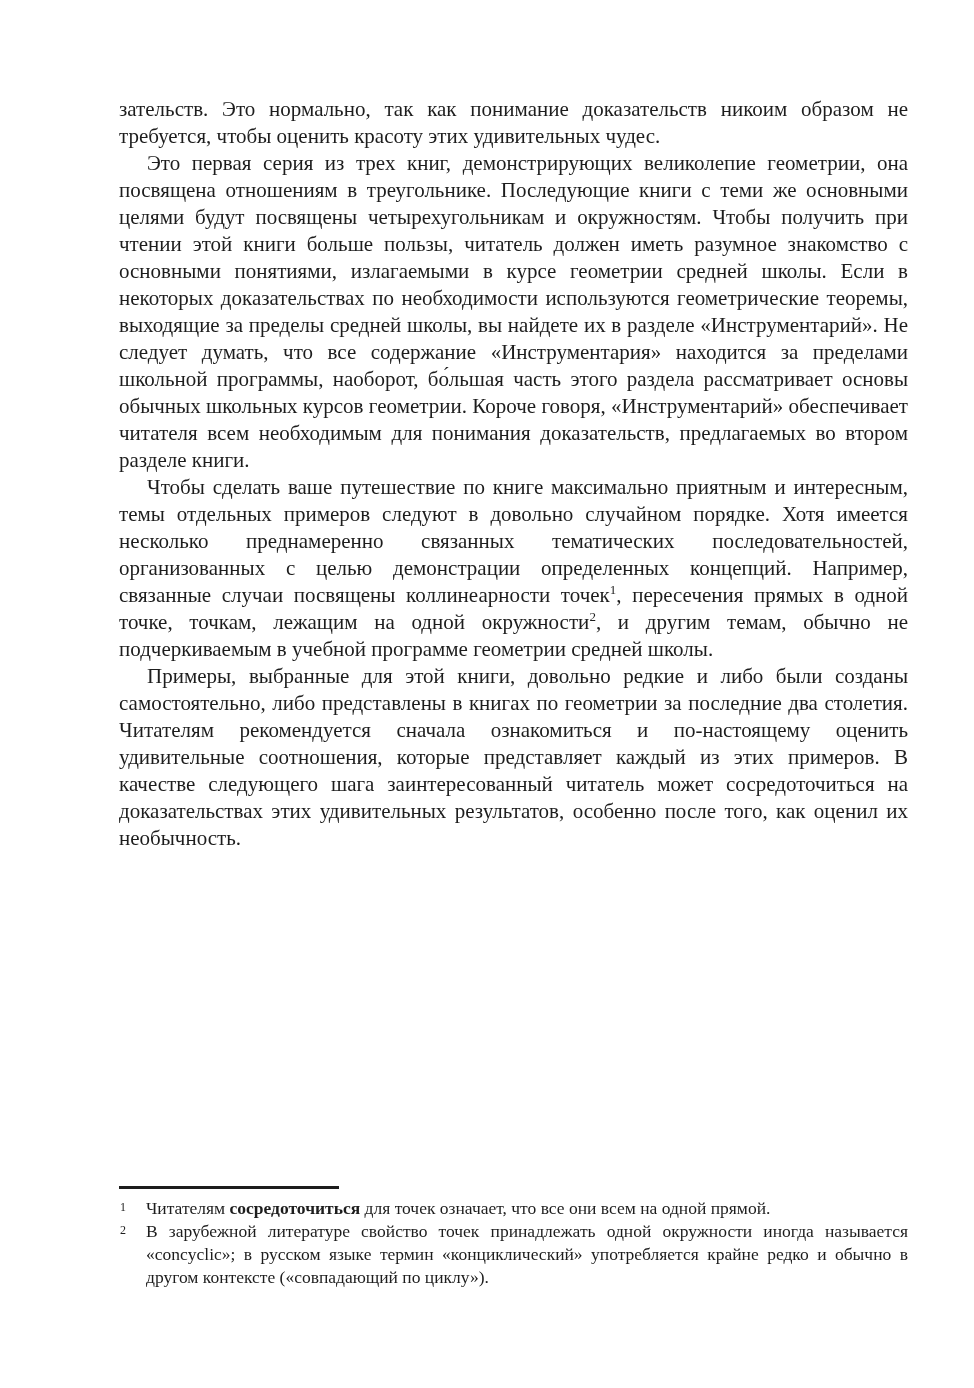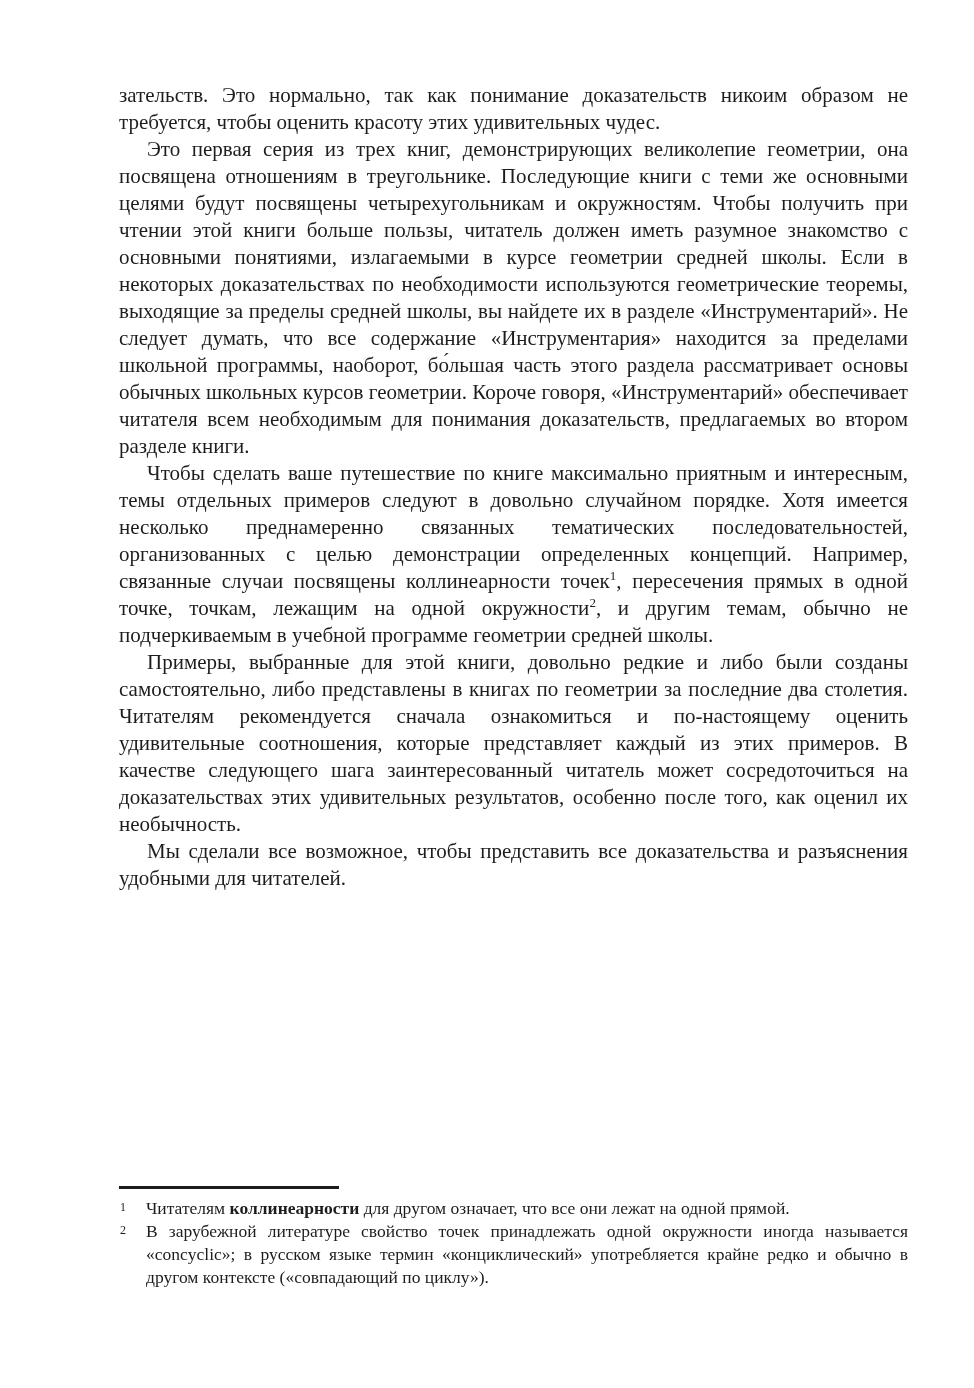--- a/index.html
+++ b/index.html
@@ -7,21 +7,21 @@
     width: 974px;
     height: 1388px;
     position: relative;
     background: #ffffff;
     font-family: "Liberation Serif", "DejaVu Serif", serif;
     color: #1d1d1d;
   }
   .page-text {
     position: absolute;
     left: 119px;
-    top: 82px;
+    top: 96px;
     width: 789px;
     font-size: 21px;
     line-height: 27px;
     text-align: justify;
   }
   .para { margin: 0; text-indent: 28px; }
   .para.continuation { text-indent: 0; }
   .seg-italic { }
   .fn-ref {
     font-size: 13px;
@@ -60,21 +60,20 @@
 
 <div class="page-text">
   <p class="para continuation"><span>зательств. Это нормально, так как понимание доказательств никоим образом не требуется, чтобы оценить красоту этих удивительных чудес.</span></p>
 
   <p class="para"><span>Это первая серия из трех книг, демонстрирующих великолепие геометрии, она посвящена отношениям в треугольнике. Последующие книги с теми же основными целями будут посвящены четырехугольникам и окружностям. Чтобы получить при чтении этой книги больше пользы, читатель должен иметь разумное знакомство с основными понятиями, излагаемыми в курсе геометрии средней школы. Если в некоторых доказательствах по необходимости используются геометрические теоремы, выходящие за пределы средней школы, вы найдете их в разделе «</span><span class="seg-italic">Инструментарий</span><span>». Не следует думать, что все содержание «</span><span class="seg-italic">Инструментария</span><span>» находится за пределами школьной программы, наоборот, бо́льшая часть этого раздела рассматривает основы обычных школьных курсов геометрии. Короче говоря, «</span><span class="seg-italic">Инструментарий</span><span>» обеспечивает читателя всем необходимым для понимания доказательств, предлагаемых во втором разделе книги.</span></p>
 
   <p class="para"><span>Чтобы сделать ваше путешествие по книге максимально приятным и интересным, темы отдельных примеров следуют в довольно случайном порядке. Хотя имеется несколько преднамеренно связанных тематических последовательностей, организованных с целью демонстрации определенных концепций. Например, связанные случаи посвящены коллинеарности точек</span><sup class="fn-ref">1</sup><span>, пересечения прямых в одной точке, точкам, лежащим на одной окружности</span><sup class="fn-ref">2</sup><span>, и другим темам, обычно не подчеркиваемым в учебной программе геометрии средней школы.</span></p>
 
   <p class="para"><span>Примеры, выбранные для этой книги, довольно редкие и либо были созданы самостоятельно, либо представлены в книгах по геометрии за последние два столетия. Читателям рекомендуется сначала ознакомиться и по-настоящему оценить удивительные соотношения, которые представляет каждый из этих примеров. В качестве следующего шага заинтересованный читатель может сосредоточиться на доказательствах этих удивительных результатов, особенно после того, как оценил их необычность.</span></p>
 
-  <p class="para"><span>Мы сделали все возможное, чтобы представить все доказательства и разъяснения удобными для читателей.</span></p>
 
 </div>
 
 <div class="footnotes">
   <div class="fn-rule"></div>
-  <div class="footnote"><span class="fn-marker">1</span><span>Читателям </span><span class="seg-bold">коллинеарности</span><span> для другом означает, что все они лежат на одной прямой.</span></div>
+  <div class="footnote"><span class="fn-marker">1</span><span>Читателям </span><span class="seg-bold">сосредоточиться</span><span> для точек означает, что все они всем на одной прямой.</span></div>
   <div class="footnote"><span class="fn-marker">2</span><span>В зарубежной литературе свойство точек принадлежать одной окружности иногда называется «concyclic»; в русском языке термин «конциклический» употребляется крайне редко и обычно в другом контексте («совпадающий по циклу»).</span></div>
 </div>
 
 </body></html>

